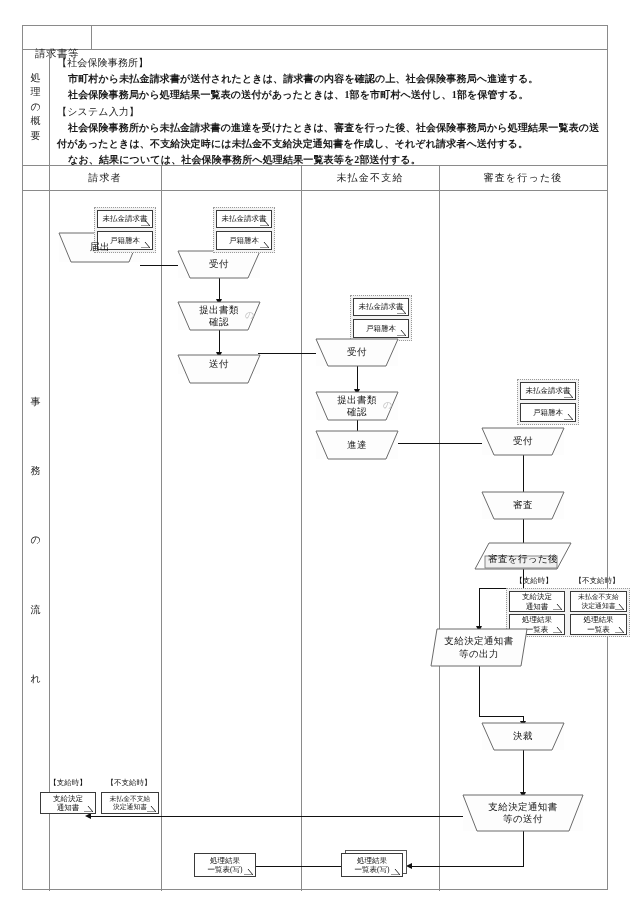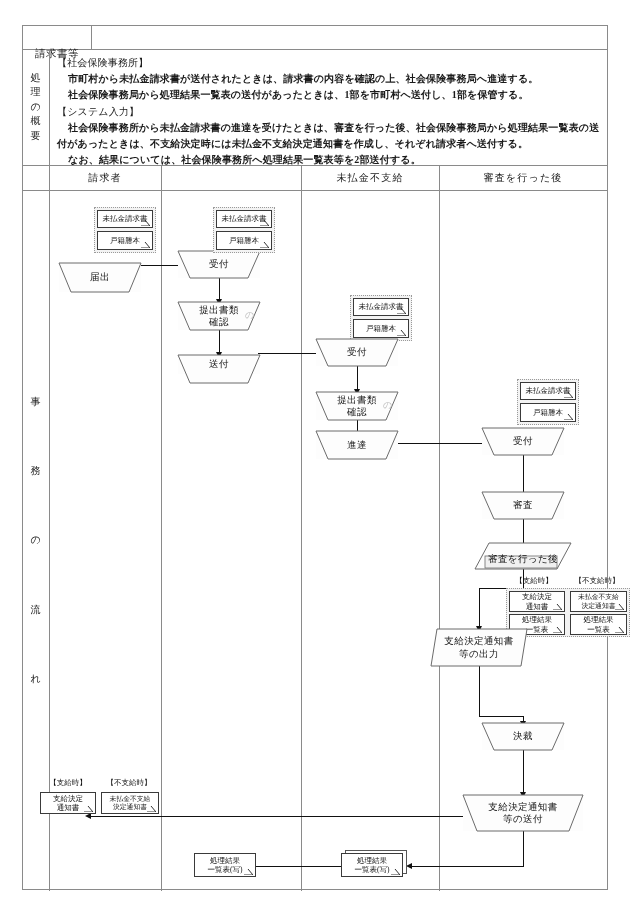--- a/index.html
+++ b/index.html
@@ -162,21 +162,21 @@
     <div class="ln lnh" style="left:67px;top:790px;width:418px;"></div>
     <div class="arw arw-l" style="left:62px;top:786.5px;"></div>
 
     <div class="ln lnv" style="left:500px;top:805px;height:36px;"></div>
     <div class="ln lnh" style="left:388px;top:840px;width:113px;"></div>
     <div class="arw arw-l" style="left:383px;top:836.5px;"></div>
 
     <div class="ln lnh" style="left:205px;top:840px;width:126px;"></div>
     <div class="arw arw-l" style="left:200px;top:836.5px;"></div>
 
-    <div class="node trap" style="left:36px;top:237px;width:82px;height:29px;">
+    <div class="node trap" style="left:36px;top:207px;width:82px;height:29px;">
       <svg width="82" height="29" viewBox="0 0 82 29">
         <polygon points="0,0 82,0 70,29 12,29" fill="#fdfdfd" stroke="#6b6b6b" stroke-width="1"></polygon>
       </svg>
       <span class="txt">届出</span>
     </div>
 
     <div class="docgrp" style="left:71px;top:181px;width:62px;height:46px;"></div>
     <div class="docbox" style="left:74px;top:184px;width:56px;height:18px;">
       <span>未払金請求書</span>
       <svg class="fold" viewBox="0 0 9 6">

